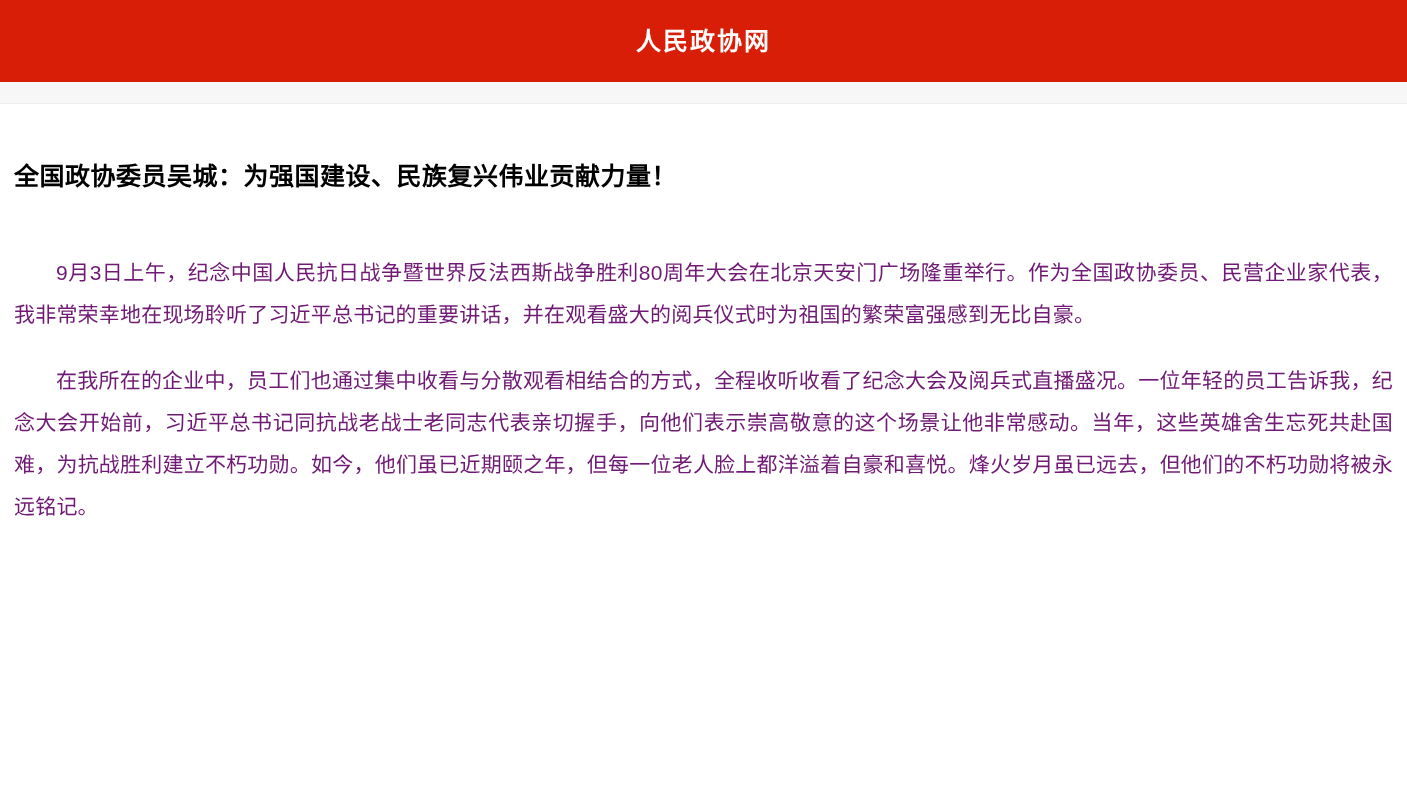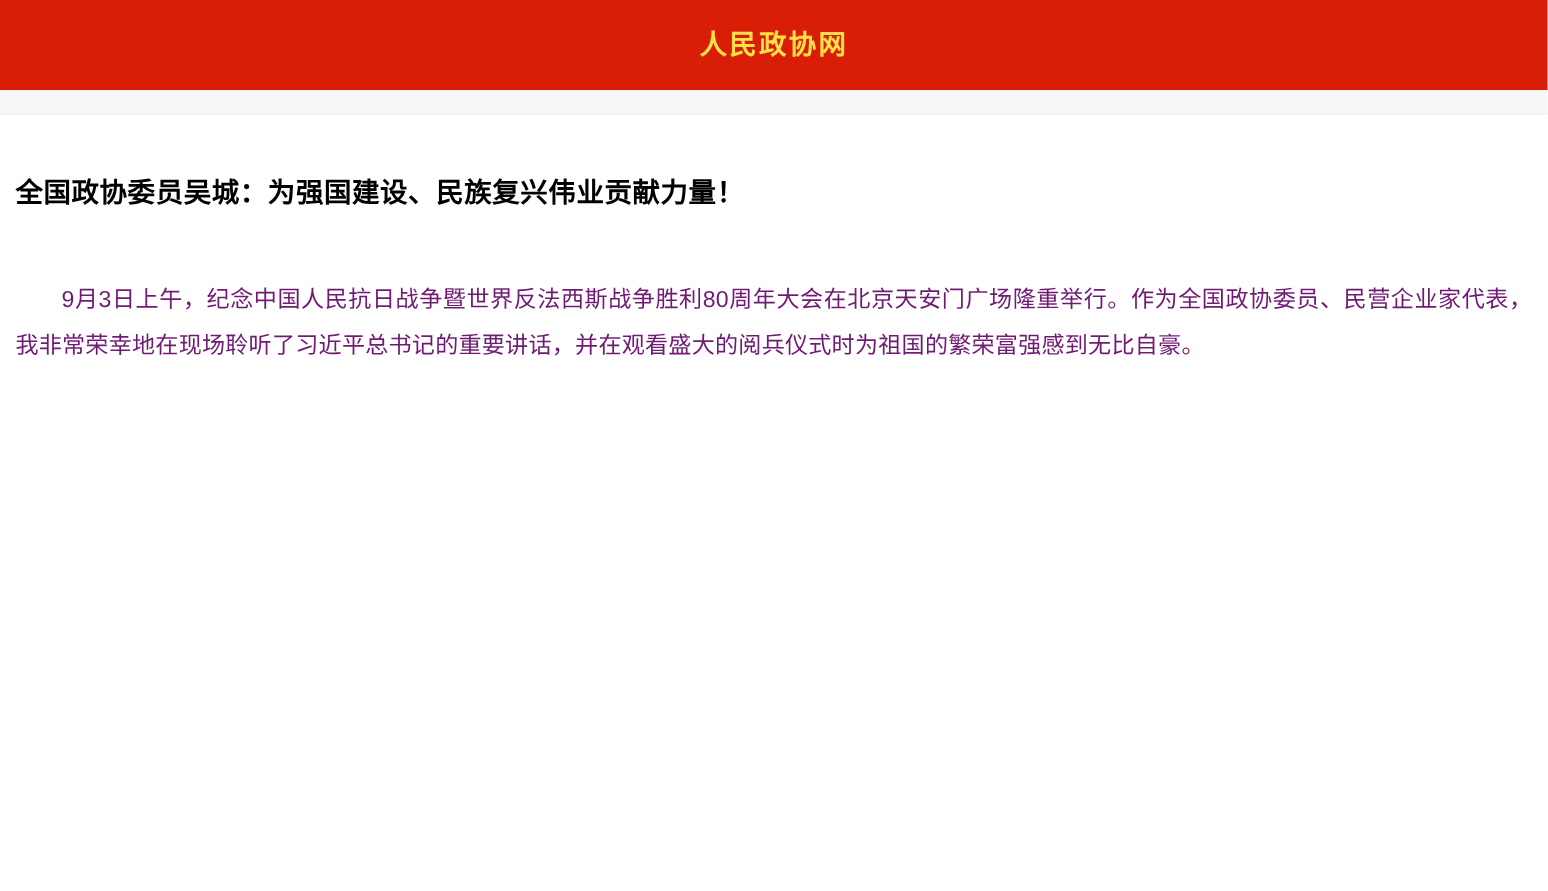--- a/index.html
+++ b/index.html
@@ -25,21 +25,21 @@
   .site-header {
     width: 100%;
     height: 82px;
     background: #d81e06;
     display: flex;
     align-items: center;
     justify-content: center;
     box-sizing: border-box;
   }
   .site-header .site-title {
-    color: #fde047;
+    color: #ffffff;
     font-size: 25px;
     font-weight: bold;
     letter-spacing: 2px;
     line-height: 1;
   }
   .header-gap {
     width: 100%;
     height: 22px;
     background: #f7f7f7;
     border-bottom: 1px solid #eeeeee;
@@ -82,16 +82,17 @@
     <span class="site-title">人民政协网</span>
   </div>
 
   <div class="header-gap"></div>
 
   <div class="article">
     <h1 class="article-title">全国政协委员吴城：为强国建设、民族复兴伟业贡献力量！</h1>
 
     <div class="article-body">
       <p>9月3日上午，纪念中国人民抗日战争暨世界反法西斯战争胜利80周年大会在北京天安门广场隆重举行。作为全国政协委员、民营企业家代表，我非常荣幸地在现场聆听了习近平总书记的重要讲话，并在观看盛大的阅兵仪式时为祖国的繁荣富强感到无比自豪。</p>
+      <p>在我所在的企业中，员工们也通过集中收看与分散观看相结合的方式，全程收听收看了纪念大会及阅兵式直播盛况。一位年轻的员工告诉我，纪念大会开始前，习近平总书记同抗战老战士老同志代表亲切握手，向他们表示崇高敬意的这个场景让他非常感动。当年，这些英雄舍生忘死共赴国难，为抗战胜利建立不朽功勋。如今，他们虽已近期颐之年，但每一位老人脸上都洋溢着自豪和喜悦。烽火岁月虽已远去，但他们的不朽功勋将被永远铭记。</p>
     </div>
   </div>
 
 </div>
 
 </body></html>

